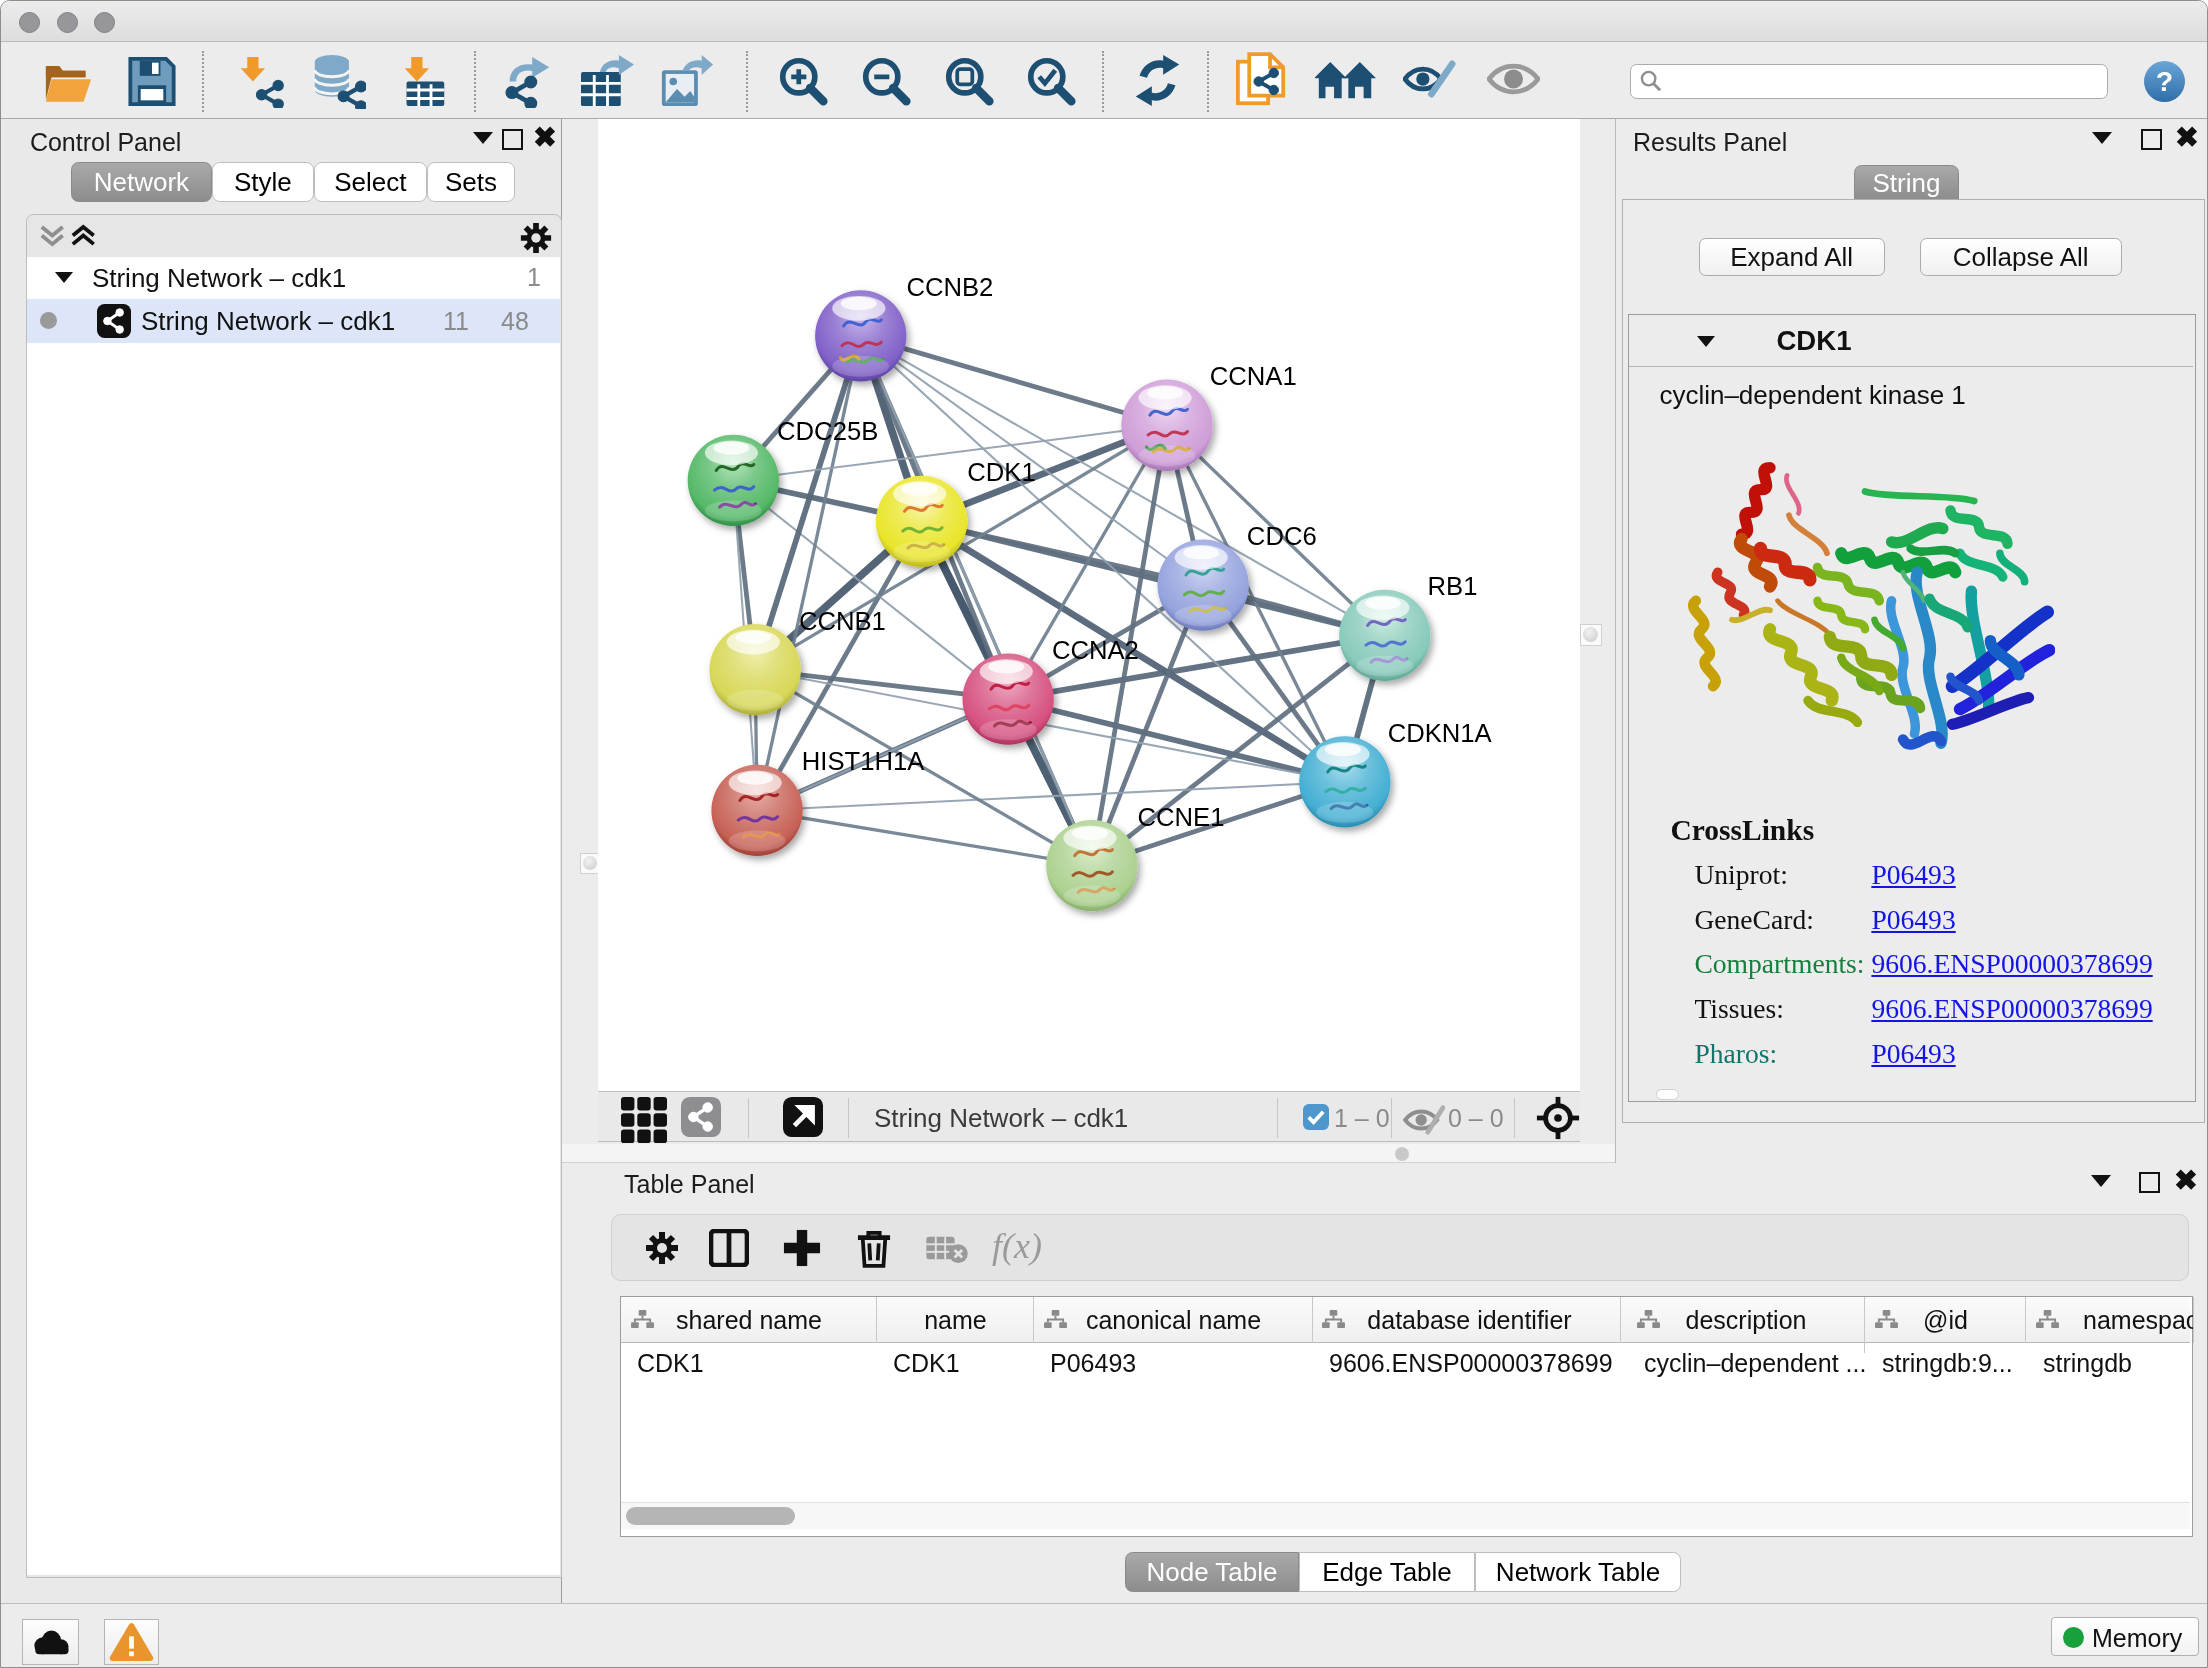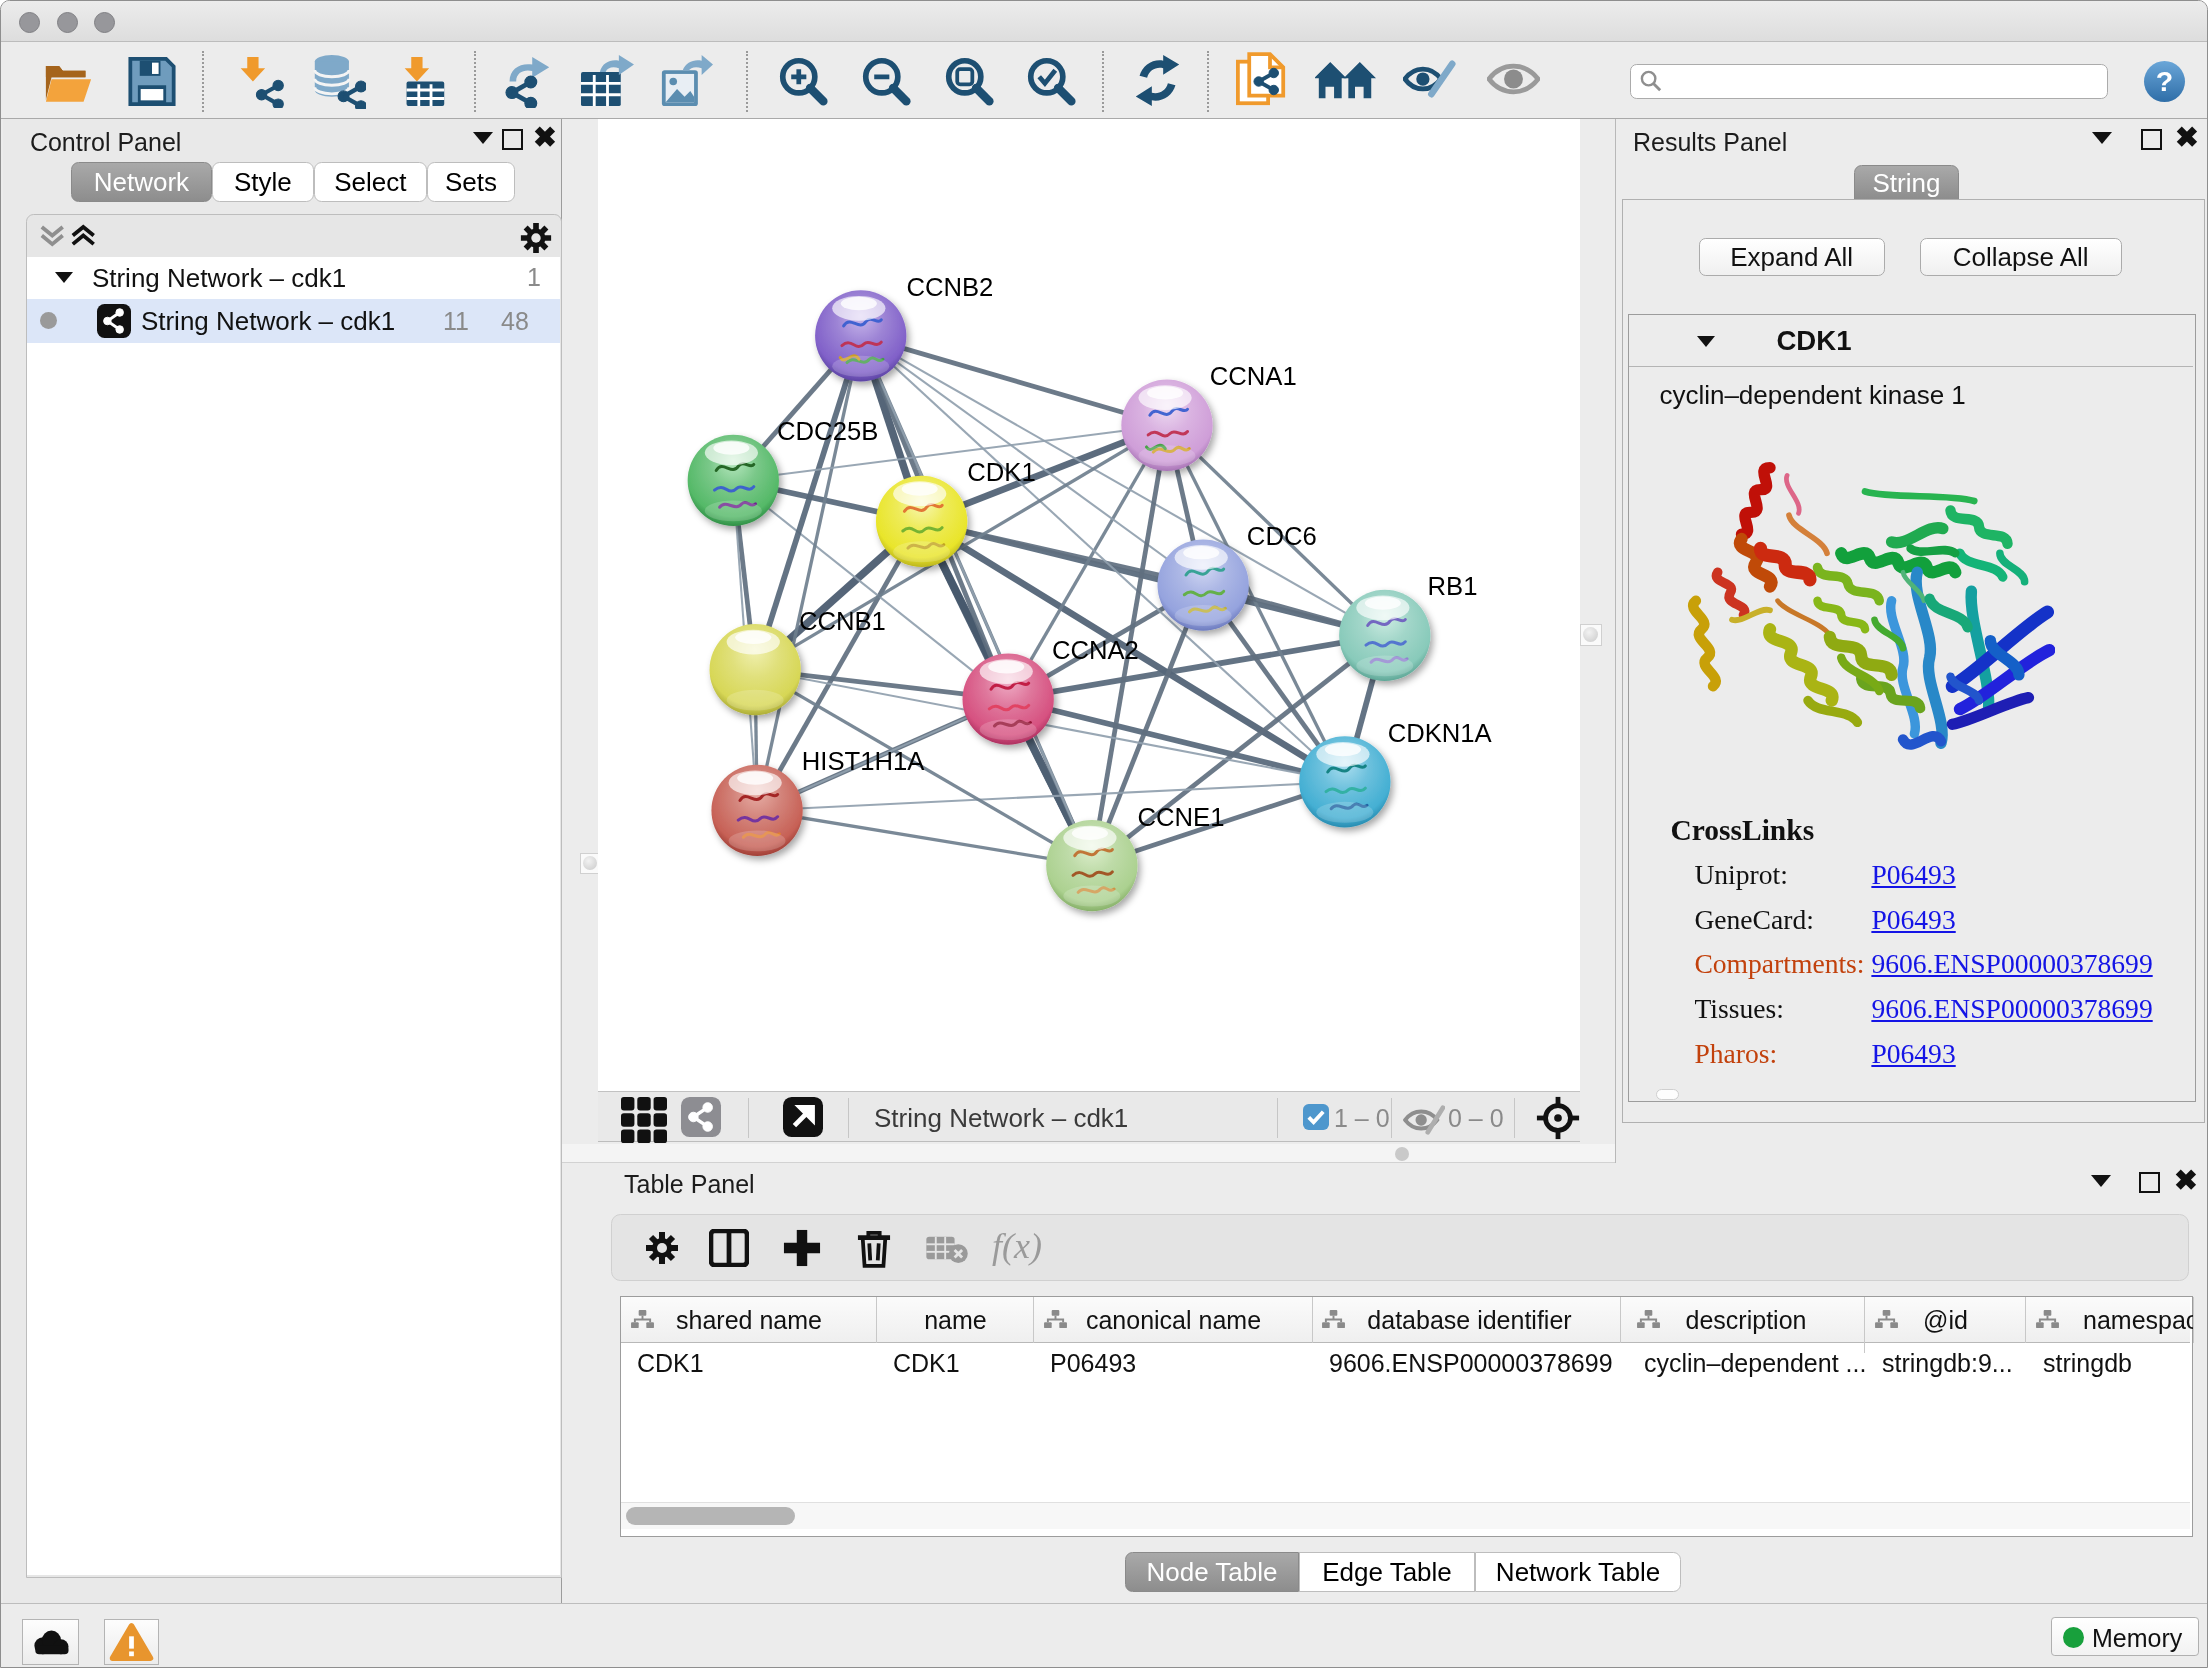--- a/index.html
+++ b/index.html
@@ -579,25 +579,25 @@
               <path d="M 175 210 C 179 226, 211 229, 215 245" stroke="#78aa16" stroke-width="9"></path>
               <path d="M 248 95 C 259 104, 284 91, 295 100" stroke="#16a044" stroke-width="9"></path>
               <path d="M 342 100 C 342 113, 368 117, 368 130" stroke="#14b07a" stroke-width="8"></path>
             </g>
           </svg>
           <div class="abs" style="left:41px;top:499px;font-family:'Liberation Serif',serif;font-size:29.5px;font-weight:bold;color:#111">CrossLinks</div>
           <div class="abs" style="left:65px;top:544px;font-family:'Liberation Serif',serif;font-size:27.6px;color:#111">Uniprot:</div>
           <div class="abs" style="left:242px;top:544px;font-family:'Liberation Serif',serif;font-size:27.6px"><a class="lnk">P06493</a></div>
           <div class="abs" style="left:65px;top:589px;font-family:'Liberation Serif',serif;font-size:27.6px;color:#111">GeneCard:</div>
           <div class="abs" style="left:242px;top:589px;font-family:'Liberation Serif',serif;font-size:27.6px"><a class="lnk">P06493</a></div>
-          <div class="abs" style="left:65px;top:633px;font-family:'Liberation Serif',serif;font-size:27.6px;color:#c2410c">Compartments:</div>
+          <div class="abs" style="left:65px;top:633px;font-family:'Liberation Serif',serif;font-size:27.6px;color:#15803d">Compartments:</div>
           <div class="abs" style="left:242px;top:633px;font-family:'Liberation Serif',serif;font-size:27.6px"><a class="lnk">9606.ENSP00000378699</a></div>
           <div class="abs" style="left:65px;top:678px;font-family:'Liberation Serif',serif;font-size:27.6px;color:#111">Tissues:</div>
           <div class="abs" style="left:242px;top:678px;font-family:'Liberation Serif',serif;font-size:27.6px"><a class="lnk">9606.ENSP00000378699</a></div>
-          <div class="abs" style="left:65px;top:723px;font-family:'Liberation Serif',serif;font-size:27.6px;color:#c2410c">Pharos:</div>
+          <div class="abs" style="left:65px;top:723px;font-family:'Liberation Serif',serif;font-size:27.6px;color:#0f766e">Pharos:</div>
           <div class="abs" style="left:242px;top:723px;font-family:'Liberation Serif',serif;font-size:27.6px"><a class="lnk">P06493</a></div>
           <div class="abs" style="left:27px;top:774px;width:23px;height:11.4px;background:#fdfdfd;border:1px solid #cfcfcf;border-radius:5.7px"></div>
         </div>
       </div>
     </div>
 <div class="abs" style="left:561px;top:1162px;width:1647px;height:439px;background:#ececec">
       <div class="abs phdr" style="left:62px;top:6.7px">Table Panel</div>
       <div class="abs ctl-tri" style="left:1529px;top:12.4px"></div>
       <div class="abs ctl-sq" style="left:1577px;top:8.6px"></div>
       <div class="abs ctl-x" style="left:1612px;top:6.7px">✖</div>

